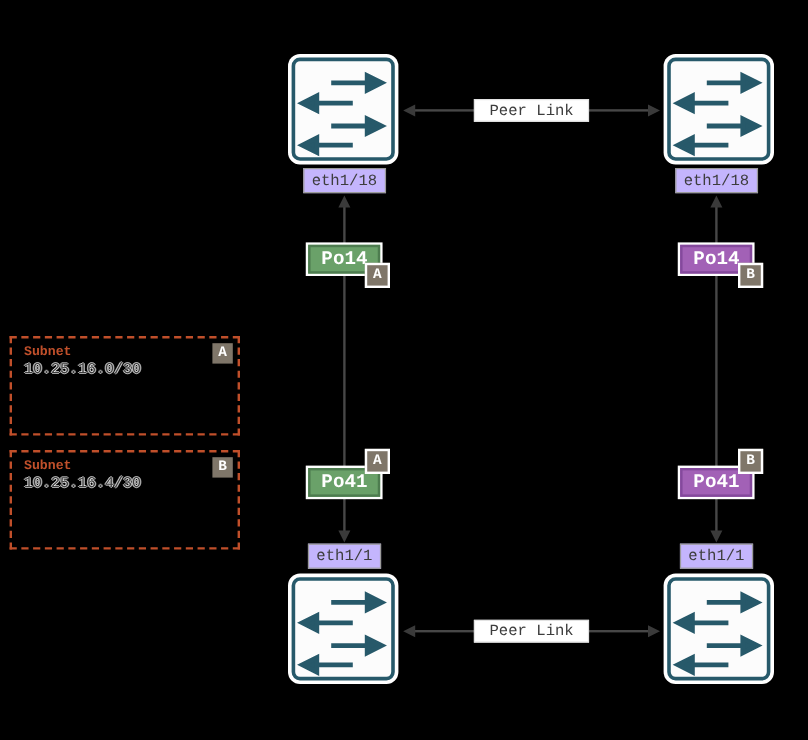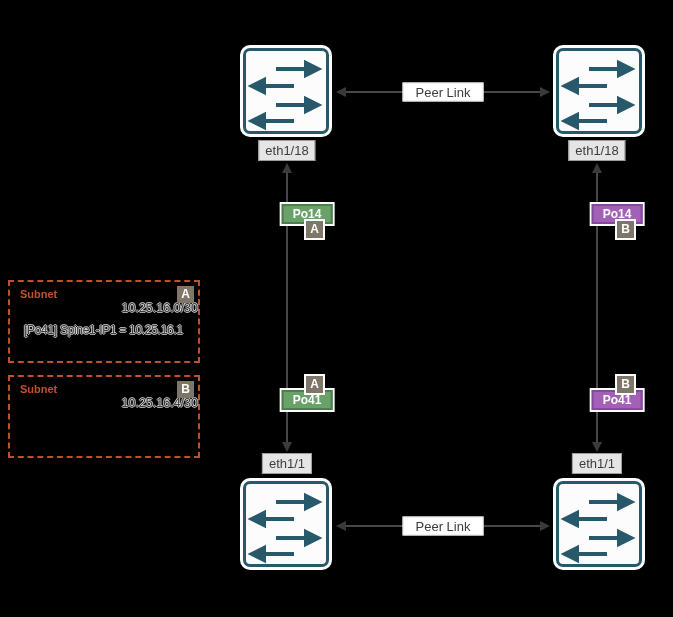--- a/index.html
+++ b/index.html
@@ -1,68 +1,68 @@
 <!DOCTYPE html>
 <html><head>
 <meta charset="utf-8">
 <style>
   html,body{margin:0;padding:0;background:#000;}
   .canvas{
     position:relative;width:673px;height:617px;background:#000;overflow:hidden;
-    font-family:Liberation Sans, sans-serif;
+    font-family:Liberation Mono, monospace;
   }
   
   .switch{
     position:absolute;width:80px;height:80px;background:#fcfcfc;
     border:3px solid #27596a;border-radius:7px;box-shadow:0 0 0 3px #fff;
   }
   .switch svg{display:block;width:80px;height:80px;}
   
   .iflabel{
-    position:absolute;transform:translateX(-50%);background:#e5e5e5;border:1px solid #9b9b9b;
+    position:absolute;transform:translateX(-50%);background:#c4b5fd;border:1px solid #9b9b9b;
     padding:2px 6px;font-size:13px;color:#3d3d3d;white-space:nowrap;
   }
   
   .vline{position:absolute;width:2px;background:#474747;}
   .arr-up{position:absolute;width:0;height:0;border-left:5px solid transparent;border-right:5px solid transparent;border-bottom:10px solid #3a3a3a;}
   .arr-down{position:absolute;width:0;height:0;border-left:5px solid transparent;border-right:5px solid transparent;border-top:10px solid #3a3a3a;}
   
   .peerlink{position:absolute;height:12px;width:214px;}
   .peerlink .pl-line{position:absolute;left:8px;right:8px;top:5px;height:1.6px;background:#474747;}
   .peerlink .pl-left{position:absolute;left:0;top:1px;width:0;height:0;border-top:5px solid transparent;border-bottom:5px solid transparent;border-right:10px solid #3a3a3a;}
   .peerlink .pl-right{position:absolute;right:0;top:1px;width:0;height:0;border-top:5px solid transparent;border-bottom:5px solid transparent;border-left:10px solid #3a3a3a;}
   .peerlink .pl-label{
     position:absolute;left:50%;top:50%;transform:translate(-50%,-50%);
     background:#fff;border:1px solid #e2e2e2;padding:1px 12px;font-size:13px;color:#3d3d3d;white-space:nowrap;
   }
   
   .pobox{
     position:absolute;transform:translateX(-50%);
-    padding:1px 9px;font-size:12px;font-weight:bold;color:#fff;white-space:nowrap;
-    border:2px solid;box-shadow:0 0 0 2px #fff;margin-left:20px;
+    padding:1px 9px;font-size:16px;font-weight:bold;color:#fff;white-space:nowrap;
+    border:2px solid;box-shadow:0 0 0 2px #fff;
   }
   .pobox.green{background:#6aa169;border-color:#4d7c4f;}
   .pobox.purple{background:#a261b6;border-color:#84499c;}
   
   .badge{
     position:absolute;width:17px;height:17px;line-height:17px;text-align:center;
     background:#7f7669;color:#fff;font-size:12px;font-weight:bold;
   }
   .badge.bordered{border:2px solid #fff;}
   
   .subnet{
     position:absolute;left:8px;width:188px;height:74px;
     border:2px dashed #c04f2a;padding:5px 0 0 0;
   }
   .subnet .sn-title{color:#c1502b;font-weight:bold;font-size:11px;margin:1px 0 1px 10px;}
   .halo{
     color:#3b3b3b;
     text-shadow:-1px 0 rgba(255,255,255,.65),1px 0 rgba(255,255,255,.65),0 -1px rgba(255,255,255,.65),0 1px rgba(255,255,255,.65);
   }
-  .subnet .sn-cidr{font-size:12.5px;margin:0 0 7px 10px;white-space:nowrap;text-align:right;}
+  .subnet .sn-cidr{font-size:12.5px;margin:0 0 7px 10px;white-space:nowrap;}
   .subnet .sn-entry{font-size:12px;letter-spacing:-0.3px;line-height:17px;margin-left:14px;white-space:nowrap;}
   .subnet .badge{top:4px;right:4px;}
 </style>
 </head>
 <body>
 
 <div class="canvas">
 
   <div class="switch" style="left:243px;top:48px;">
     <svg viewBox="0 0 80 80">
@@ -158,21 +158,20 @@
 
   <div class="pobox green" style="left:287px;top:390px;">Po41</div>
   <div class="badge bordered" style="left:304px;top:374px;">A</div>
 
   <div class="pobox purple" style="left:597px;top:390px;">Po41</div>
   <div class="badge bordered" style="left:615px;top:374px;">B</div>
 
   <div class="subnet" style="top:280px;">
     <div class="sn-title">Subnet</div>
     <div class="sn-cidr halo">10.25.16.0/30</div>
-    <div class="sn-entry halo">[Po41] Spine1-IP1 = 10.25.16.1</div>
     <div class="badge">A</div>
   </div>
 
   <div class="subnet" style="top:375px;">
     <div class="sn-title">Subnet</div>
     <div class="sn-cidr halo">10.25.16.4/30</div>
     <div class="badge">B</div>
   </div>
 
 </div>

